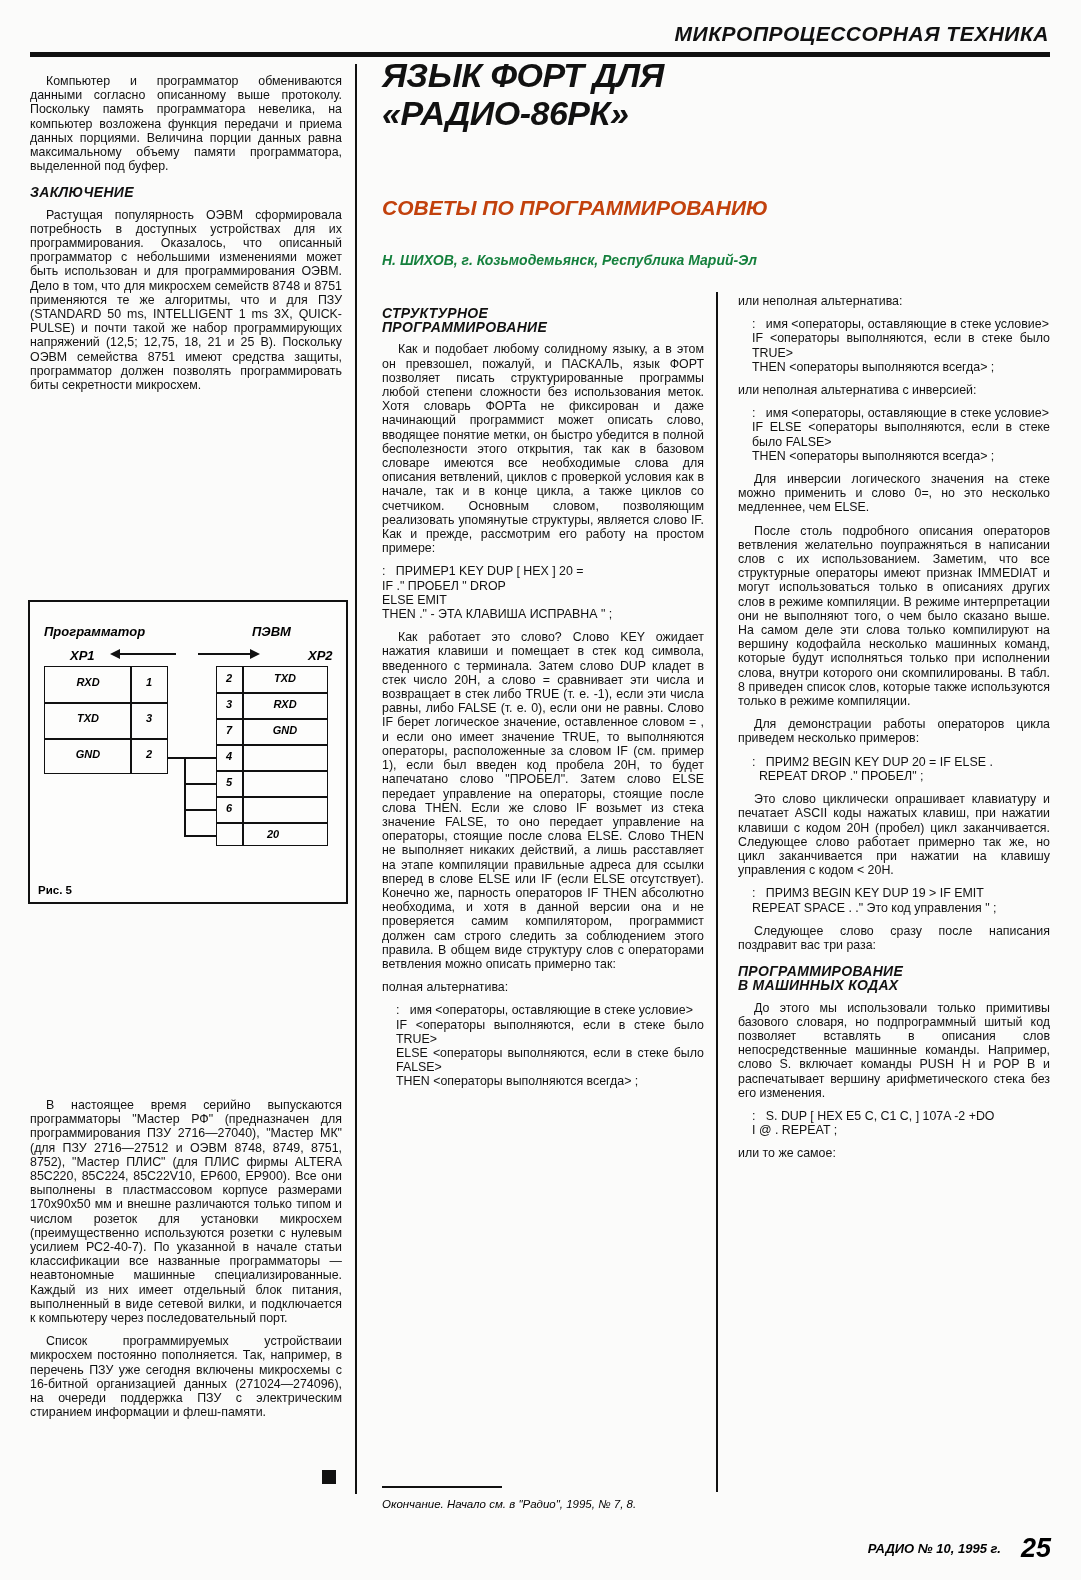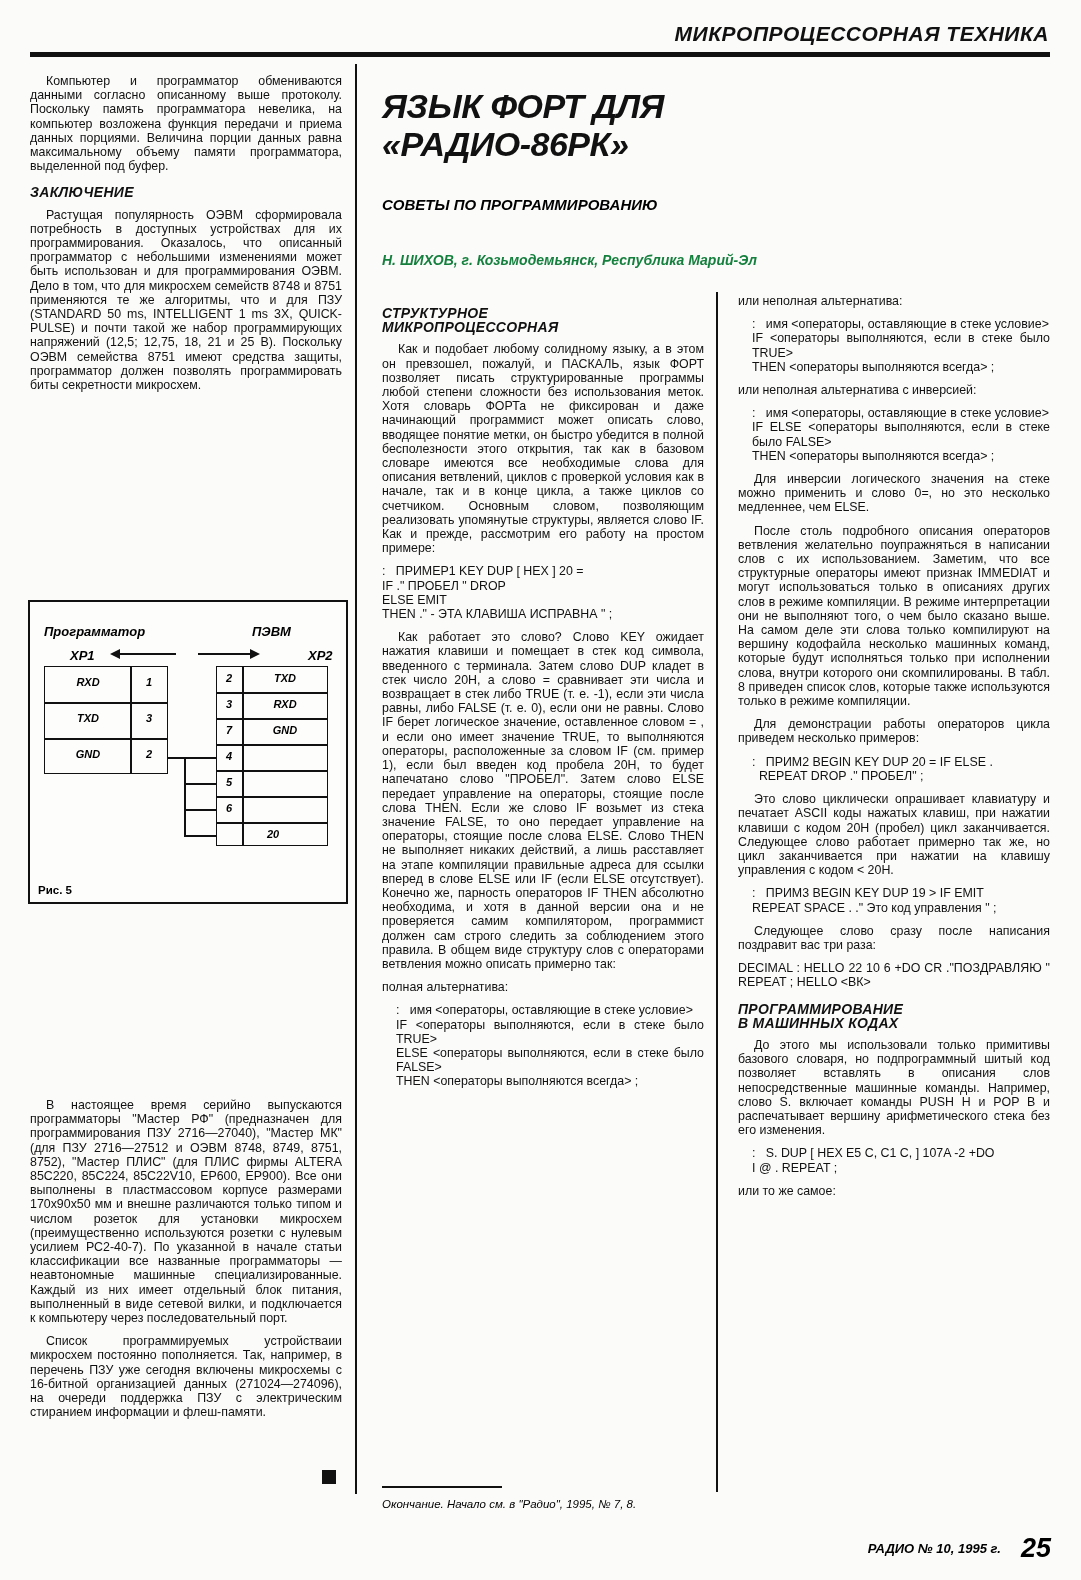--- a/index.html
+++ b/index.html
@@ -127,38 +127,38 @@
     white-space: nowrap;
   }
   .fig-line {
     position: absolute;
     background: #111;
   }
   
   .art-title {
     position: absolute;
     left: 382px;
-    top: 87px;
+    top: 56px;
     width: 340px;
     font-size: 34px;
     font-weight: bold;
     font-style: italic;
     line-height: 38px;
     letter-spacing: -0.5px;
     color: #111;
   }
   .art-sub {
     position: absolute;
     left: 382px;
     top: 196px;
     width: 460px;
-    font-size: 15px;
-    font-weight: bold;
-    font-style: italic;
-    color: #000000;
+    font-size: 21px;
+    font-weight: bold;
+    font-style: italic;
+    color: #c2410c;
   }
   .art-author {
     position: absolute;
     left: 382px;
     top: 252px;
     width: 620px;
     font-size: 14px;
     font-weight: bold;
     font-style: italic;
     color: #15803d;
@@ -306,21 +306,21 @@
 
   <div class="art-title">
     <div>ЯЗЫК ФОРТ ДЛЯ</div>
     <div>«РАДИО-86РК»</div>
   </div>
   <div class="art-sub">СОВЕТЫ ПО ПРОГРАММИРОВАНИЮ</div>
   <div class="art-author">Н. ШИХОВ, г. Козьмодемьянск, Республика Марий-Эл</div>
 
   <div class="col" id="mid-col">
     <h2 class="sec" style="white-space: pre-line;">СТРУКТУРНОЕ
-МИКРОПРОЦЕССОРНАЯ</h2>
+ПРОГРАММИРОВАНИЕ</h2>
     <p>Как и подобает любому солидному языку, а в этом он превзошел, пожалуй, и ПАСКАЛЬ, язык ФОРТ позволяет писать структурированные программы любой степени сложности без использования меток. Хотя словарь ФОРТа не фиксирован и даже начинающий программист может описать слово, вводящее понятие метки, он быстро убедится в полной бесполезности этого открытия, так как в базовом словаре имеются все необходимые слова для описания ветвлений, циклов с проверкой условия как в начале, так и в конце цикла, а также циклов со счетчиком. Основным словом, позволяющим реализовать упомянутые структуры, является слово IF. Как и прежде, рассмотрим его работу на простом примере:</p>
     <pre class="code">:   ПРИМЕР1 KEY DUP [ HEX ] 20 =
 IF ." ПРОБЕЛ " DROP
 ELSE EMIT
 THEN ." - ЭТА КЛАВИША ИСПРАВНА " ;</pre>
     <p>Как работает это слово? Слово KEY ожидает нажатия клавиши и помещает в стек код символа, введенного с терминала. Затем слово DUP кладет в стек число 20Н, а слово = сравнивает эти числа и возвращает в стек либо TRUE (т. е. -1), если эти числа равны, либо FALSE (т. е. 0), если они не равны. Слово IF берет логическое значение, оставленное словом = , и если оно имеет значение TRUE, то выполняются операторы, расположенные за словом IF (см. пример 1), если был введен код пробела 20Н, то будет напечатано слово "ПРОБЕЛ". Затем слово ELSE передает управление на операторы, стоящие после слова THEN. Если же слово IF возьмет из стека значение FALSE, то оно передает управление на операторы, стоящие после слова ELSE. Слово THEN не выполняет никаких действий, а лишь расставляет на этапе компиляции правильные адреса для ссылки вперед в слове ELSE или IF (если ELSE отсутствует). Конечно же, парность операторов IF THEN абсолютно необходима, и хотя в данной версии она и не проверяется самим компилятором, программист должен сам строго следить за соблюдением этого правила. В общем виде структуру слов с операторами ветвления можно описать примерно так:</p>
     <p class="noind">полная альтернатива:</p>
     <pre class="code ind">:   имя &lt;операторы, оставляющие в стеке условие&gt;
 IF &lt;операторы выполняются, если в стеке было TRUE&gt;
 ELSE &lt;операторы выполняются, если в стеке было FALSE&gt;
@@ -338,21 +338,20 @@
 THEN &lt;операторы выполняются всегда&gt; ;</pre>
     <p>Для инверсии логического значения на стеке можно применить и слово 0=, но это несколько медленнее, чем ELSE.</p>
     <p>После столь подробного описания операторов ветвления желательно поупражняться в написании слов с их использованием. Заметим, что все структурные операторы имеют признак IMMEDIAT и могут использоваться только в описаниях других слов в режиме компиляции. В режиме интерпретации они не выполняют того, о чем было сказано выше. На самом деле эти слова только компилируют на вершину кодофайла несколько машинных команд, которые будут исполняться только при исполнении слова, внутри которого они скомпилированы. В табл. 8 приведен список слов, которые также используются только в режиме компиляции.</p>
     <p>Для демонстрации работы операторов цикла приведем несколько  примеров:</p>
     <pre class="code ind">:   ПРИМ2 BEGIN KEY DUP 20 = IF ELSE .
   REPEAT DROP ." ПРОБЕЛ" ;</pre>
     <p>Это слово циклически опрашивает клавиатуру и печатает ASCII коды нажатых клавиш, при нажатии клавиши с кодом 20Н (пробел) цикл заканчивается. Следующее слово работает примерно так же, но цикл заканчивается при нажатии на клавишу управления с кодом &lt; 20Н.</p>
     <pre class="code ind">:   ПРИМ3 BEGIN KEY DUP 19 &gt; IF EMIT
 REPEAT SPACE . ." Это код управления " ;</pre>
     <p>Следующее слово сразу после написания поздравит вас три раза:</p>
-    <pre class="code">DECIMAL : HELLO 22 10 6 +DO CR ."ПОЗДРАВЛЯЮ " REPEAT ; HELLO &lt;ВК&gt;</pre>
     <h2 class="sec" style="white-space: pre-line;">ПРОГРАММИРОВАНИЕ
 В МАШИННЫХ КОДАХ</h2>
     <p>До этого мы использовали только примитивы базового словаря, но подпрограммный шитый код позволяет вставлять в описания слов непосредственные машинные команды. Например, слово S. включает команды PUSH H и POP B и распечатывает вершину арифметического стека без его изменения.</p>
     <pre class="code ind">:   S. DUP [ HEX E5 C, C1 C, ] 107A -2 +DO
 I @ . REPEAT ;</pre>
     <p class="noind">или то же самое:</p>
   </div>
 
   <div class="footnote-rule"></div>
   <div class="footnote">Окончание. Начало см. в "Радио", 1995, № 7, 8.</div>

